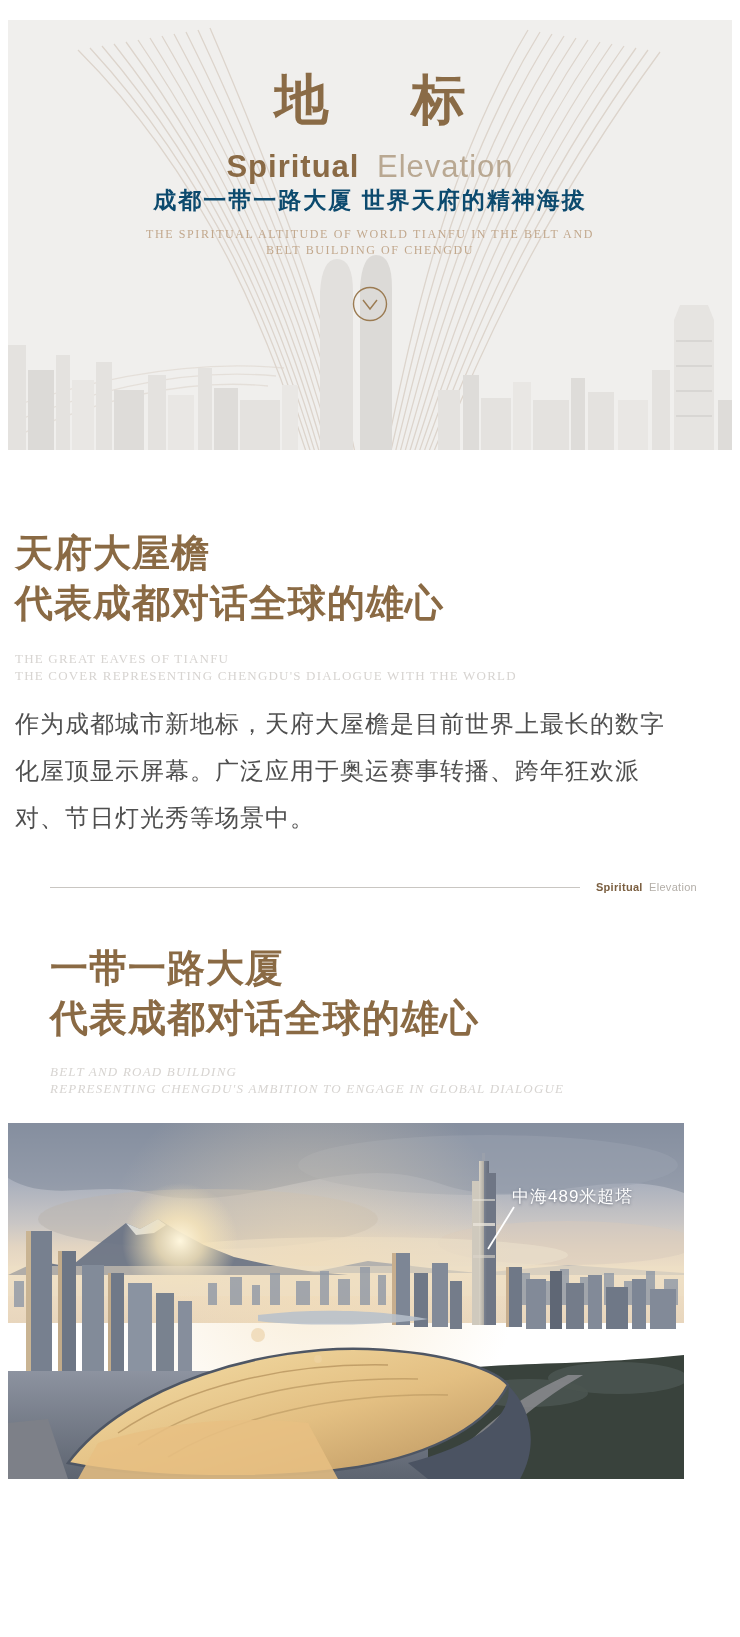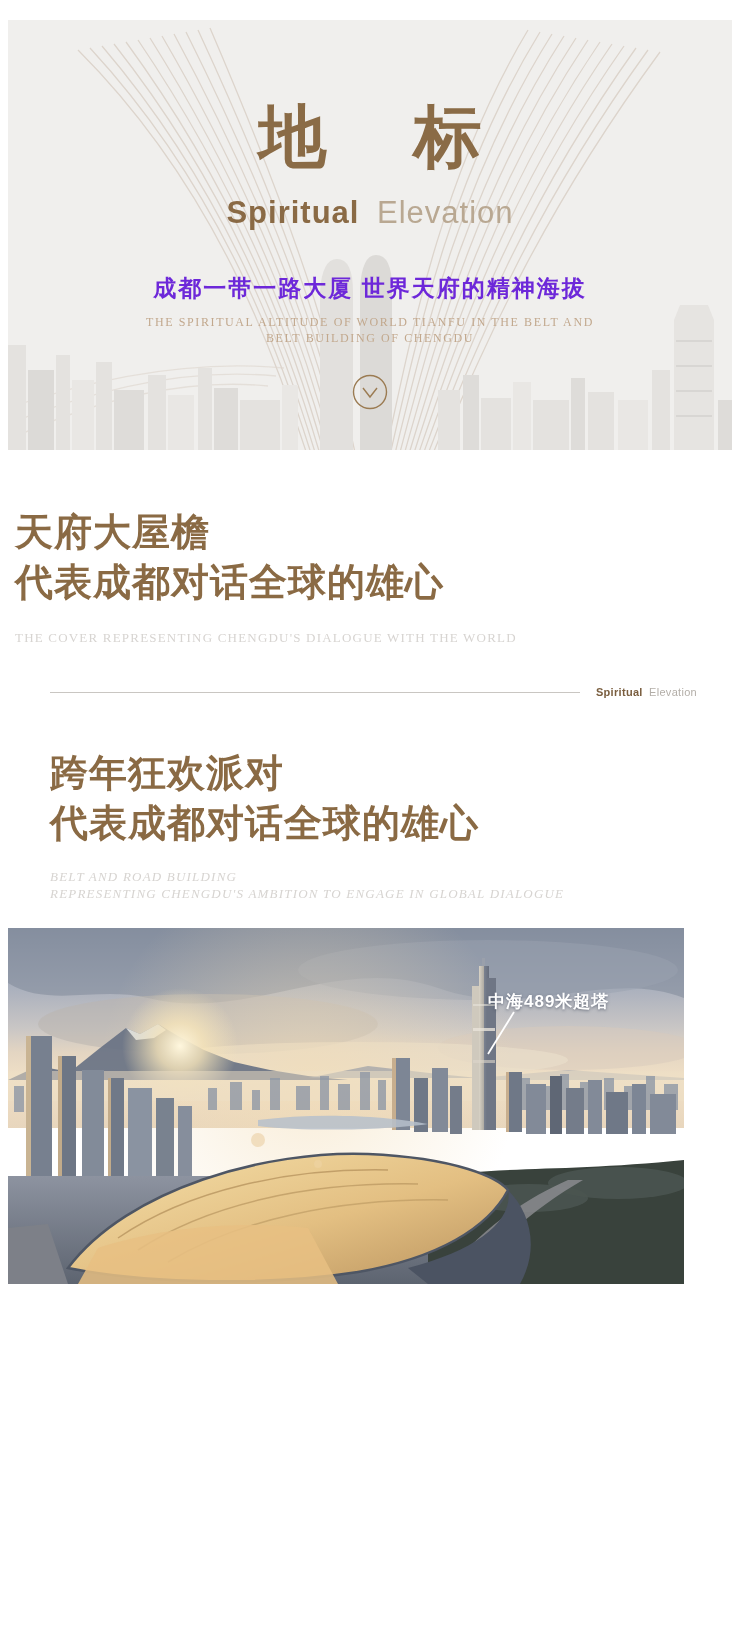--- a/index.html
+++ b/index.html
@@ -8,34 +8,34 @@
 
   
   .hero {
     position:relative; margin:20px 8px 0 8px; height:430px;
     background:#f0efed; overflow:hidden;
   }
   .hero svg.feathers { position:absolute; left:0; top:0; width:100%; height:100%; }
   .hero svg.skyline  { position:absolute; left:0; bottom:0; width:100%; height:200px; }
   .hero-content { position:relative; text-align:center; z-index:2; }
   .hero-title {
-    margin-top:72px; font-size:68px; font-weight:600; color:#8a6b46;
+    margin-top:44px; font-size:54px; font-weight:600; color:#8a6b46;
     letter-spacing:34px; text-indent:34px;
   }
   .hero-sub { margin-top:12px; font-size:31px; letter-spacing:1px; }
   .hero-sub .b { font-weight:700; color:#8a6a45; }
   .hero-sub .l { font-weight:400; color:#b9a892; margin-left:8px; }
-  .hero-tagline { margin-top:42px; font-size:23px; font-weight:700; color:#6d28d9; letter-spacing:2px; }
+  .hero-tagline { font-size:23px; font-weight:700; color:#0c4a6e; letter-spacing:2px; }
   .hero-caps { margin-top:10px; font-family:"Liberation Serif", serif; font-size:12px;
     line-height:16px; color:#c2a88d; letter-spacing:1.6px; }
   .scroll-btn { margin:26px auto 0; width:40px; height:40px; cursor:pointer; }
 
   
   .section { padding:0 35px 0 50px; }
-  .sec1 { margin-top:57px;padding-left:15px; }
+  .sec1 { margin-top:78px;padding-left:15px; }
   .sec-h { font-size:38px; line-height:50px; font-weight:700; color:#8a6a44; letter-spacing:1px; }
   .sec-caps { margin-top:22px; font-family:"Liberation Serif", serif; font-size:13px;
     line-height:17px; color:#d7d4d1; letter-spacing:1.2px; }
   .sec-para { margin-top:16px; font-size:24px; line-height:47px; color:#4f4f4f;
     letter-spacing:1px; width:656px; }
 
   
   .divider { margin:40px 43px 0 50px; display:flex; align-items:center; }
   .divider .line { flex:1; height:1px; background:#c9c6c2; }
   .divider .lbl { margin-left:16px; font-size:11px; letter-spacing:.3px; white-space:nowrap; }
@@ -43,21 +43,21 @@
   .divider .lbl .l { font-weight:400; color:#b3aea8; margin-left:3px; }
 
   .sec2 { margin-top:50px; }
   .sec2 .sec-caps { margin-top:20px;font-style:italic; }
   .sec2 .sec-para { margin-top:14px; }
 
   
   .photo { position:relative; margin:26px 56px 0 8px; width:676px; height:356px; overflow:hidden; }
   .photo svg { display:block; width:676px; height:356px; }
   .photo .callout {
-    position:absolute; left:480px; top:62px; color:#ffffff; font-size:17px; font-weight:700;
+    position:absolute; left:504px; top:62px; color:#ffffff; font-size:17px; font-weight:400;
     letter-spacing:1px; text-shadow:0 1px 3px rgba(40,50,70,.55); white-space:nowrap;
   }
 </style>
 </head>
 <body>
 
 <div class="hero">
 
   <svg class="feathers" viewBox="0 0 724 430" fill="none" stroke="#d8cec4" stroke-width="1.3" opacity="0.8">
     <path d="M310,470 C268,330 205,165 70,30"></path>
@@ -142,35 +142,37 @@
     </div>
   </div>
 </div>
 
 <div class="section sec1">
   <h2 class="sec-h">
     <div>天府大屋檐</div>
     <div>代表成都对话全球的雄心</div>
   </h2>
   <div class="sec-caps">
+    <div>THE GREAT EAVES OF TIANFU</div>
     <div>THE COVER REPRESENTING CHENGDU'S DIALOGUE WITH THE WORLD</div>
   </div>
+  <p class="sec-para">作为成都城市新地标，天府大屋檐是目前世界上最长的数字化屋顶显示屏幕。广泛应用于奥运赛事转播、跨年狂欢派对、节日灯光秀等场景中。</p>
 </div>
 
 <div class="divider">
   <div class="line"></div>
   <div class="lbl">
     <span class="b">Spiritual</span>
     <span class="l">Elevation</span>
   </div>
 </div>
 
 <div class="section sec2">
   <h2 class="sec-h">
-    <div>跨年狂欢派对</div>
+    <div>一带一路大厦</div>
     <div>代表成都对话全球的雄心</div>
   </h2>
   <div class="sec-caps">
     <div>BELT AND ROAD BUILDING</div>
     <div>REPRESENTING CHENGDU'S AMBITION TO ENGAGE IN GLOBAL DIALOGUE</div>
   </div>
 </div>
 
 <div class="photo">
   <svg viewBox="0 0 676 356" preserveAspectRatio="none">

